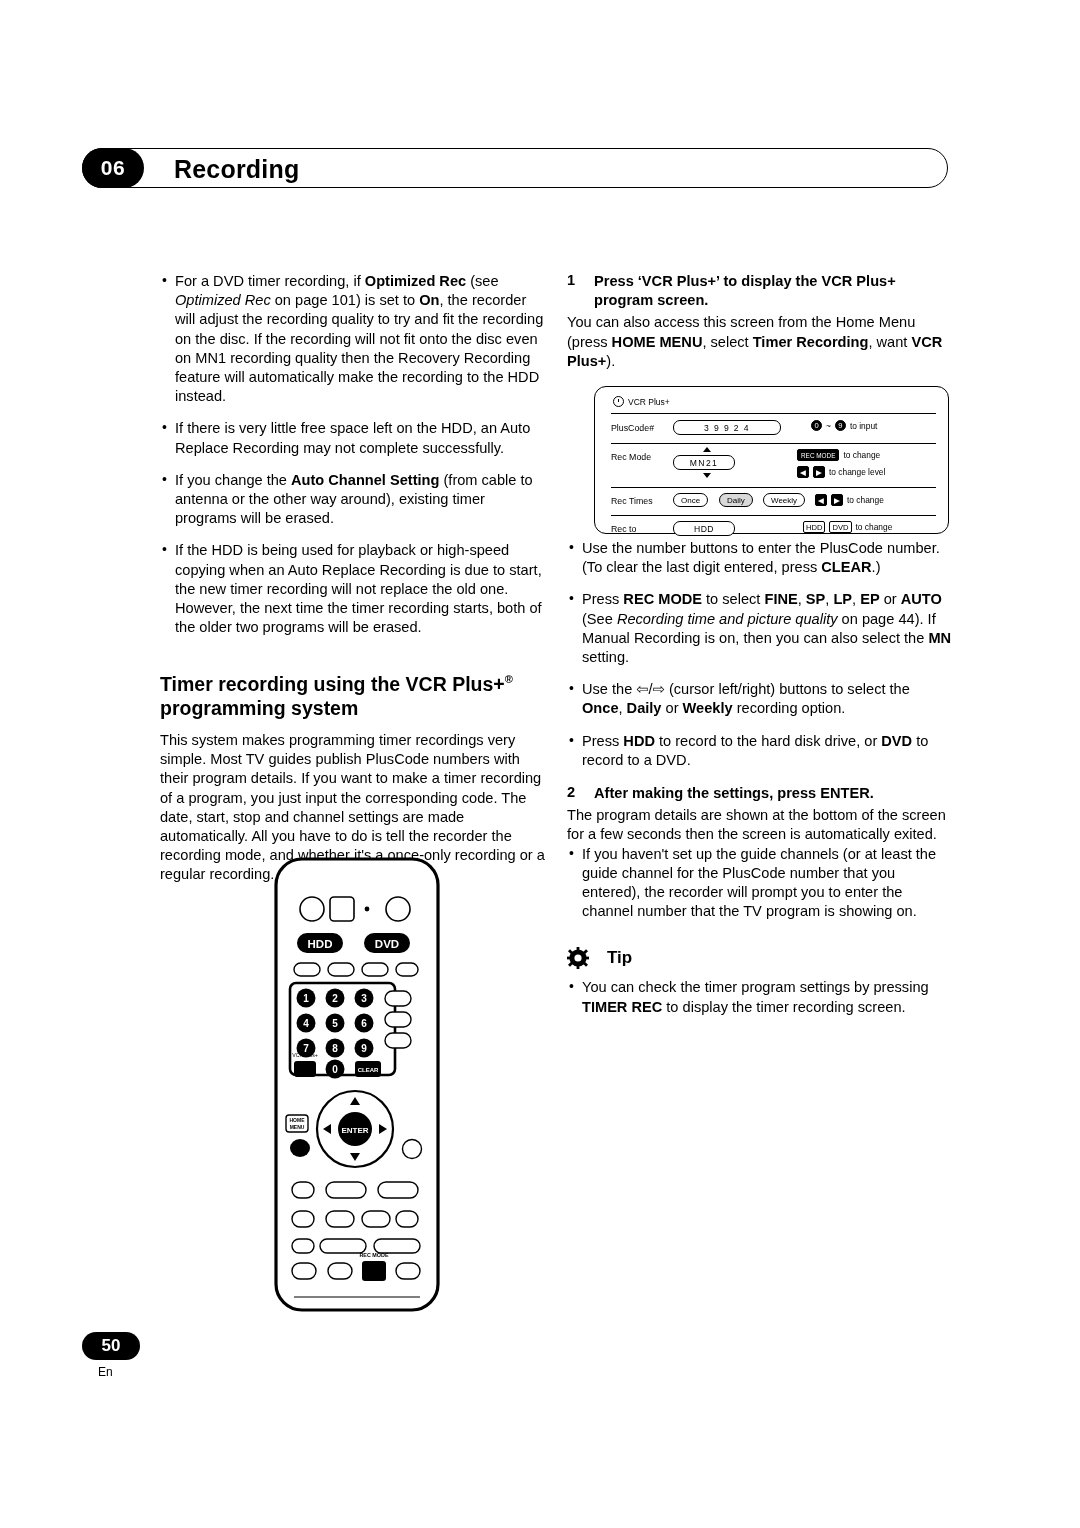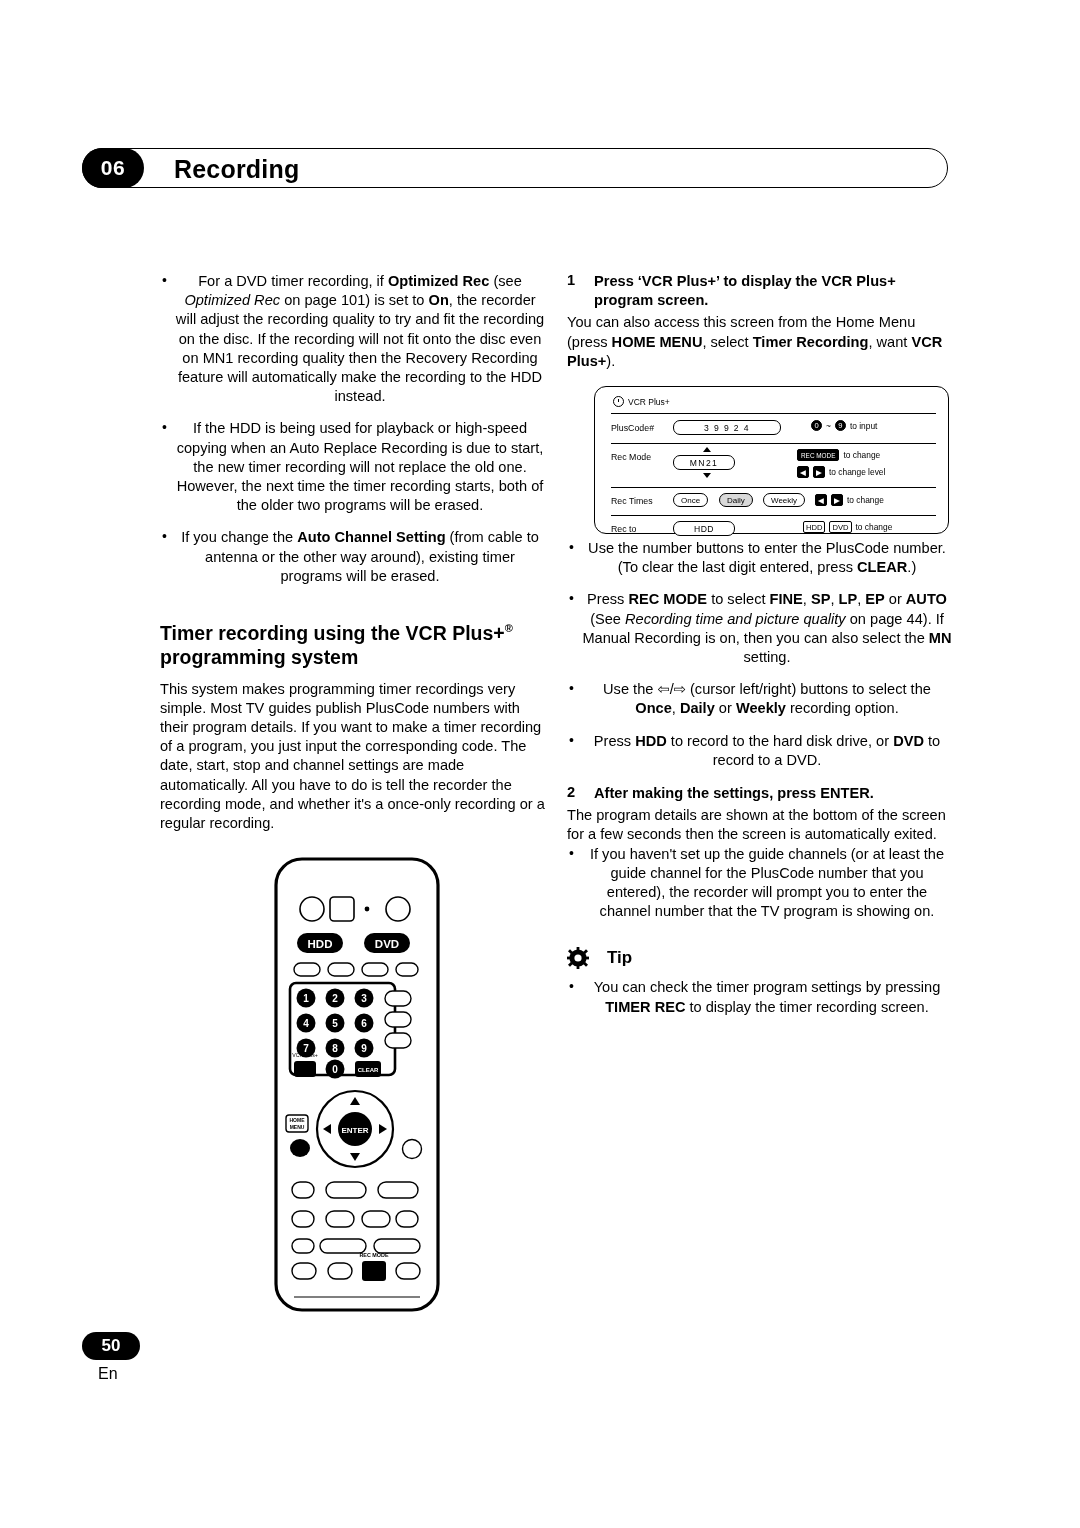--- a/index.html
+++ b/index.html
@@ -77,21 +77,21 @@
 
   ul.bullets {
     list-style: none;
     margin: 0;
     padding: 0;
   }
   ul.bullets > li {
     position: relative;
     padding-left: 15px;
     margin-bottom: 13px;
-    text-align: center;
+    text-align: left;
   }
   ul.bullets > li:before {
     content: "\2022";
     position: absolute;
     left: 2px;
     top: -1px;
     font-size: 14px;
   }
 
   b { font-weight: bold; }
@@ -291,39 +291,40 @@
     font-size: 17px;
     font-weight: bold;
     display: flex;
     align-items: center;
     justify-content: center;
     text-align: center;
   }
   .lang {
     margin-top: 5px;
     margin-left: 16px;
-    font-size: 16px;
+    font-size: 12px;
   }
 </style>
 </head>
 <body>
 
 <div class="page">
 
   <div class="header">
     <div class="header-rule"></div>
     <div class="chapter-badge">06</div>
     <div class="chapter-title">Recording</div>
   </div>
 
   <div class="col-left">
     <ul class="bullets">
       <li><span><span>For a DVD timer recording, if </span><b>Optimized Rec</b><span> (see </span><i>Optimized Rec</i><span> on page 101) is set to </span><b>On</b><span>, the recorder will adjust the recording quality to try and fit the recording on the disc. If the recording will not fit onto the disc even on MN1 recording quality then the Recovery Recording feature will automatically make the recording to the HDD instead.</span></span></li>
+      <li><span><span>If there is very little free space left on the HDD, an Auto Replace Recording may not complete successfully.</span></span></li>
+      <li><span><span>If you change the </span><b>Auto Channel Setting</b><span> (from cable to antenna or the other way around), existing timer programs will be erased.</span></span></li>
       <li><span><span>If the HDD is being used for playback or high-speed copying when an Auto Replace Recording is due to start, the new timer recording will not replace the old one. However, the next time the timer recording starts, both of the older two programs will be erased.</span></span></li>
-      <li><span><span>If you change the </span><b>Auto Channel Setting</b><span> (from cable to antenna or the other way around), existing timer programs will be erased.</span></span></li>
     </ul>
 
     <h2 class="sec-head">
       <span>Timer recording using the VCR Plus+</span><sup>®</sup><br>
       <span>programming system</span>
     </h2>
 
     <p class="body">This system makes programming timer recordings very simple. Most TV guides publish PlusCode numbers with their program details. If you want to make a timer recording of a program, you just input the corresponding code. The date, start, stop and channel settings are made automatically. All you have to do is tell the recorder the recording mode, and whether it's a once-only recording or a regular recording.</p>
   </div>
 

